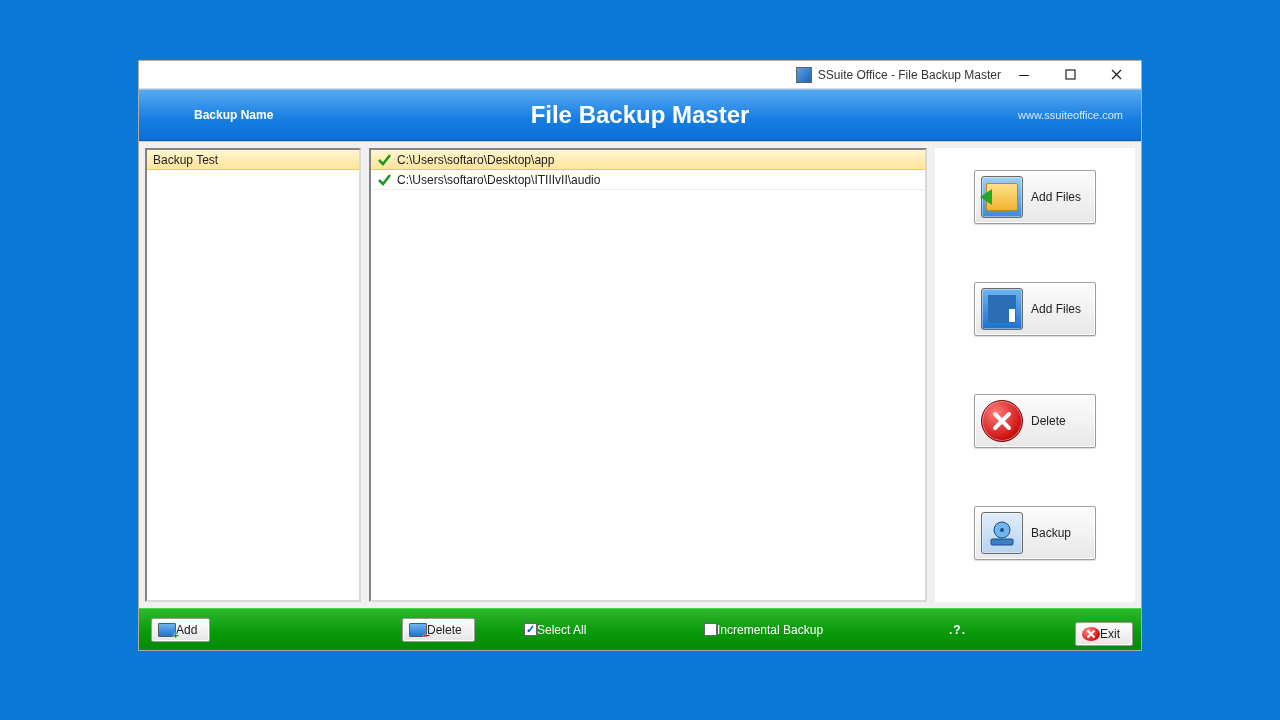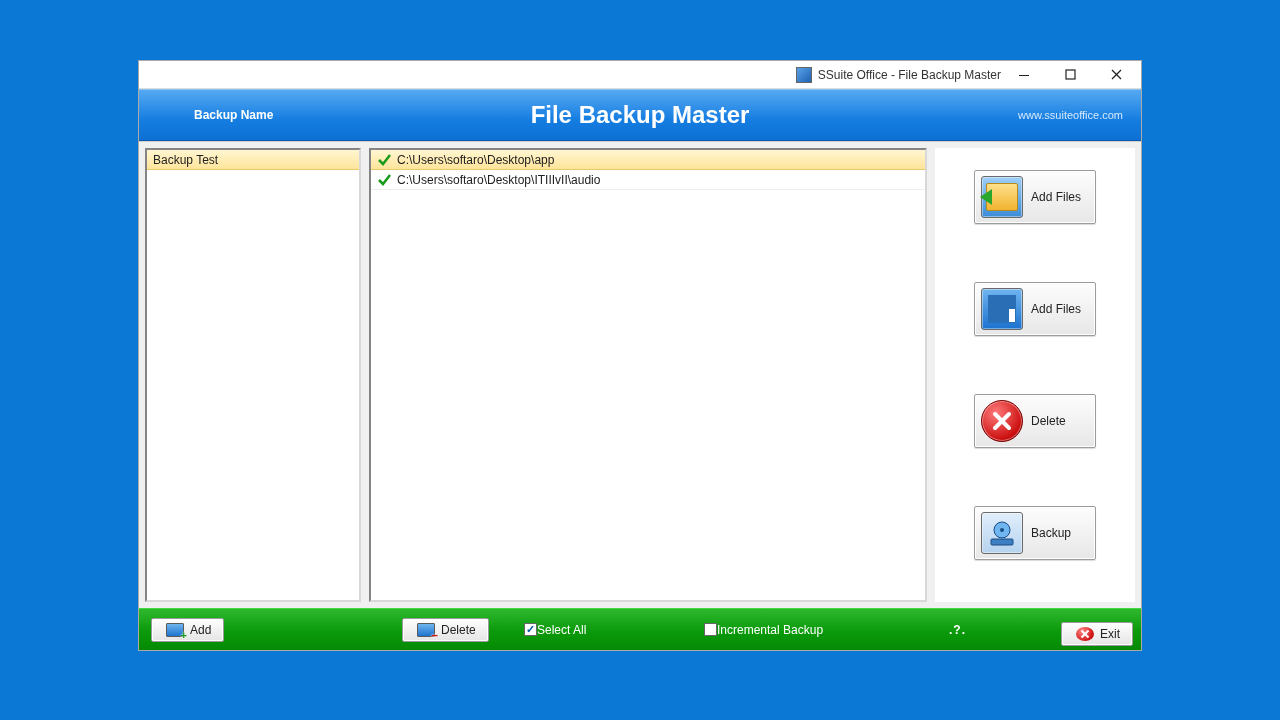--- a/index.html
+++ b/index.html
@@ -207,27 +207,26 @@
     height: 42px;
     background: linear-gradient(#2fb82f, #0a9a0a 55%, #058a05);
     border-top: 1px solid #3edc3e;
     display: flex;
     align-items: center;
     padding: 0 8px;
     position: relative;
   }
   .small-btn {
     height: 24px;
-    padding: 0 12px 0 14px;
+    padding: 0 12px 0 6px;
     background: linear-gradient(#fefefe, #e5e5e5);
     border: 1px solid #9a9a9a;
     border-radius: 2px;
     display: flex;
     align-items: center;
-    gap: 6px;
     font-size: 12px;
     color: #222;
     box-shadow: inset 0 0 0 1px #fff;
     margin-right: 18px;
     cursor: default;
   }
   .small-btn .mini-icon {
     width: 18px; height: 14px;
     background: linear-gradient(#6fb5ef,#1e73ce);
     border: 1px solid #5a5a5a;

